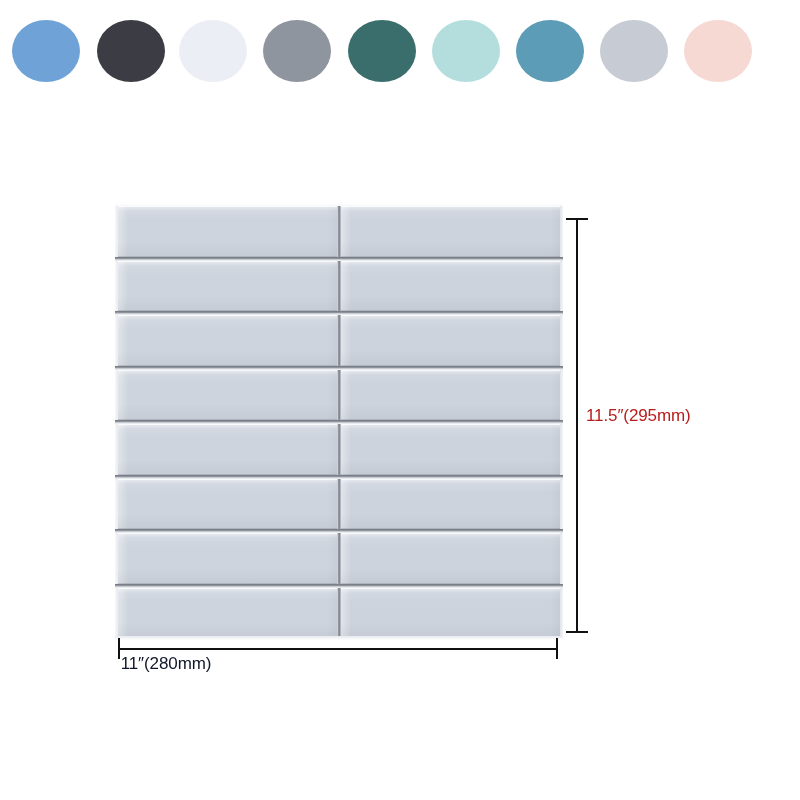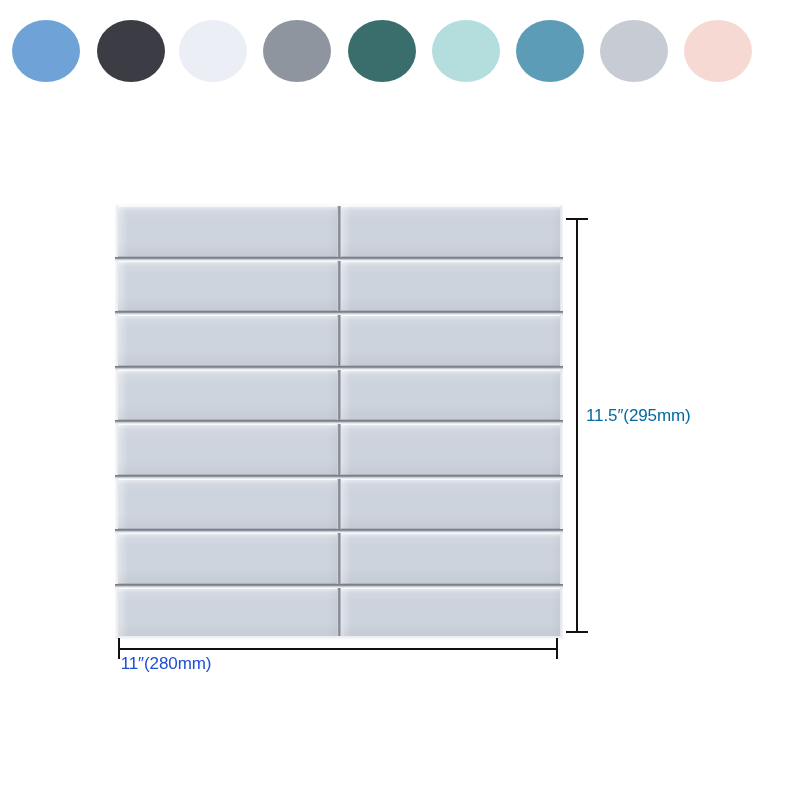--- a/index.html
+++ b/index.html
@@ -139,21 +139,21 @@
     background: #111111;
   }
   #dim-tick-v-top  { top: 218px; }
   #dim-tick-v-bot  { top: 631px; }
 
   .dim-label-v {
     position: absolute;
     left: 586px;
     top: 406px;
     font-size: 17px;
-    color: #0369a1;
+    color: #b91c1c;
     white-space: nowrap;
     letter-spacing: -0.1px;
   }
 
   .dim-line-h {
     position: absolute;
     left: 118px;
     top: 648px;
     width: 440px;
     height: 2px;
@@ -169,21 +169,21 @@
   #dim-tick-h-left  { left: 118px; }
   #dim-tick-h-right { left: 556px; }
 
   .dim-label-h {
     position: absolute;
     left: 0;
     top: 654px;
     width: 792px;
     text-align: center;
     font-size: 17px;
-    color: #1d4ed8;
+    color: #0f172a;
     letter-spacing: -0.1px;
   }
   .dim-label-h span { margin-left: -460px; }
 </style>
 </head>
 <body>
 
 <div id="swatch-strip">
   <div class="swatch" style="left: 12px; background: rgb(111, 163, 216);"></div>
   <div class="swatch" style="left: 97px; background: rgb(60, 61, 68);"></div>

